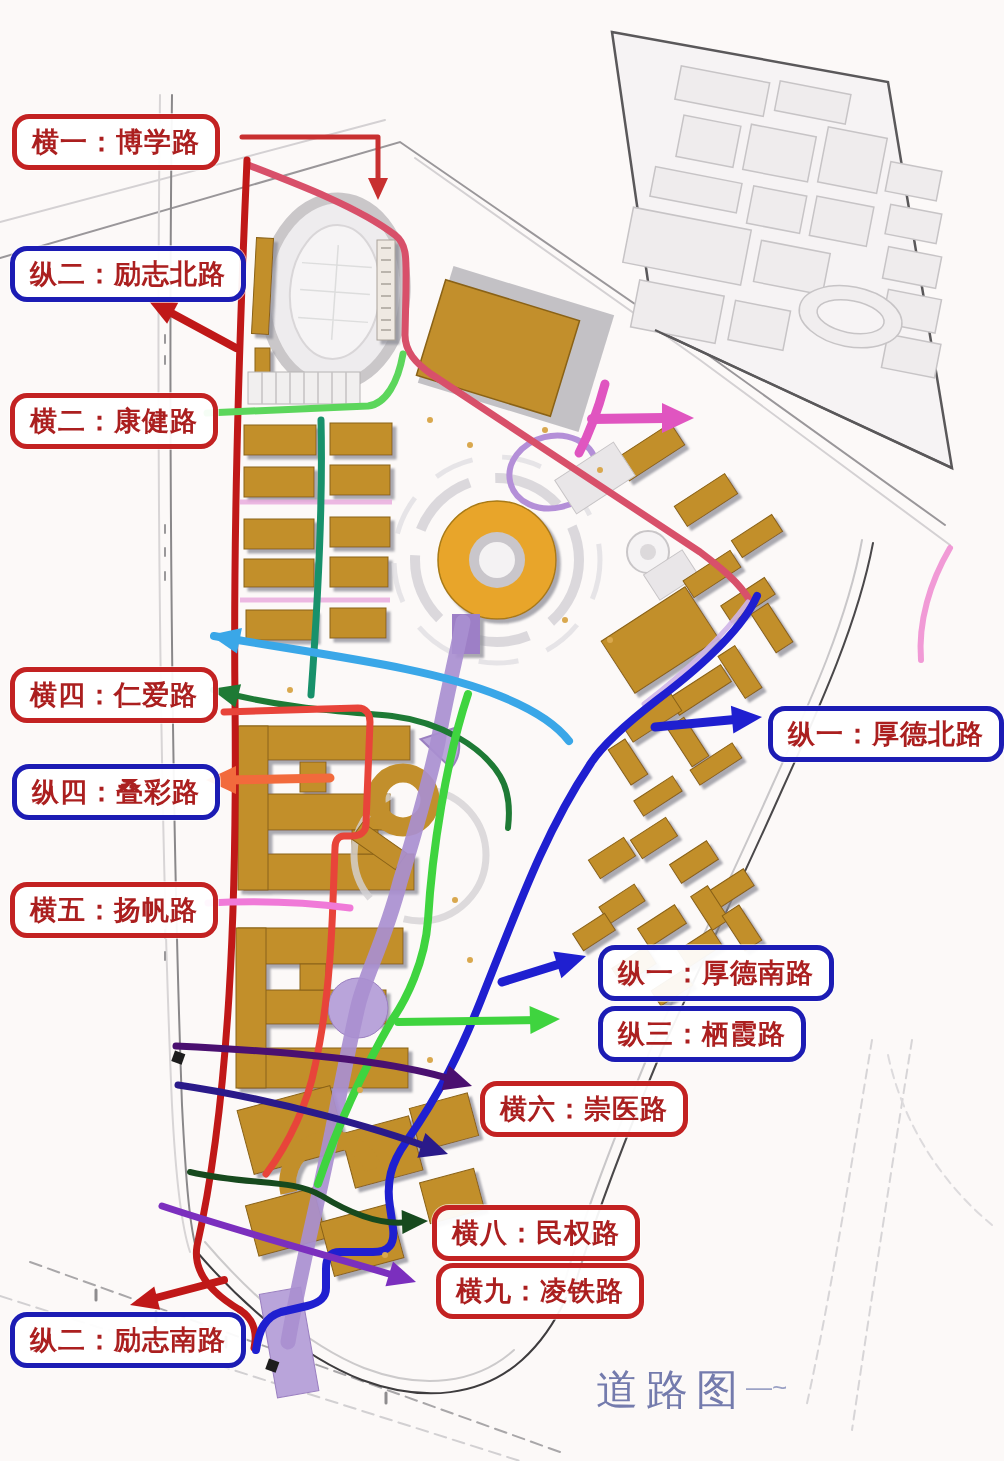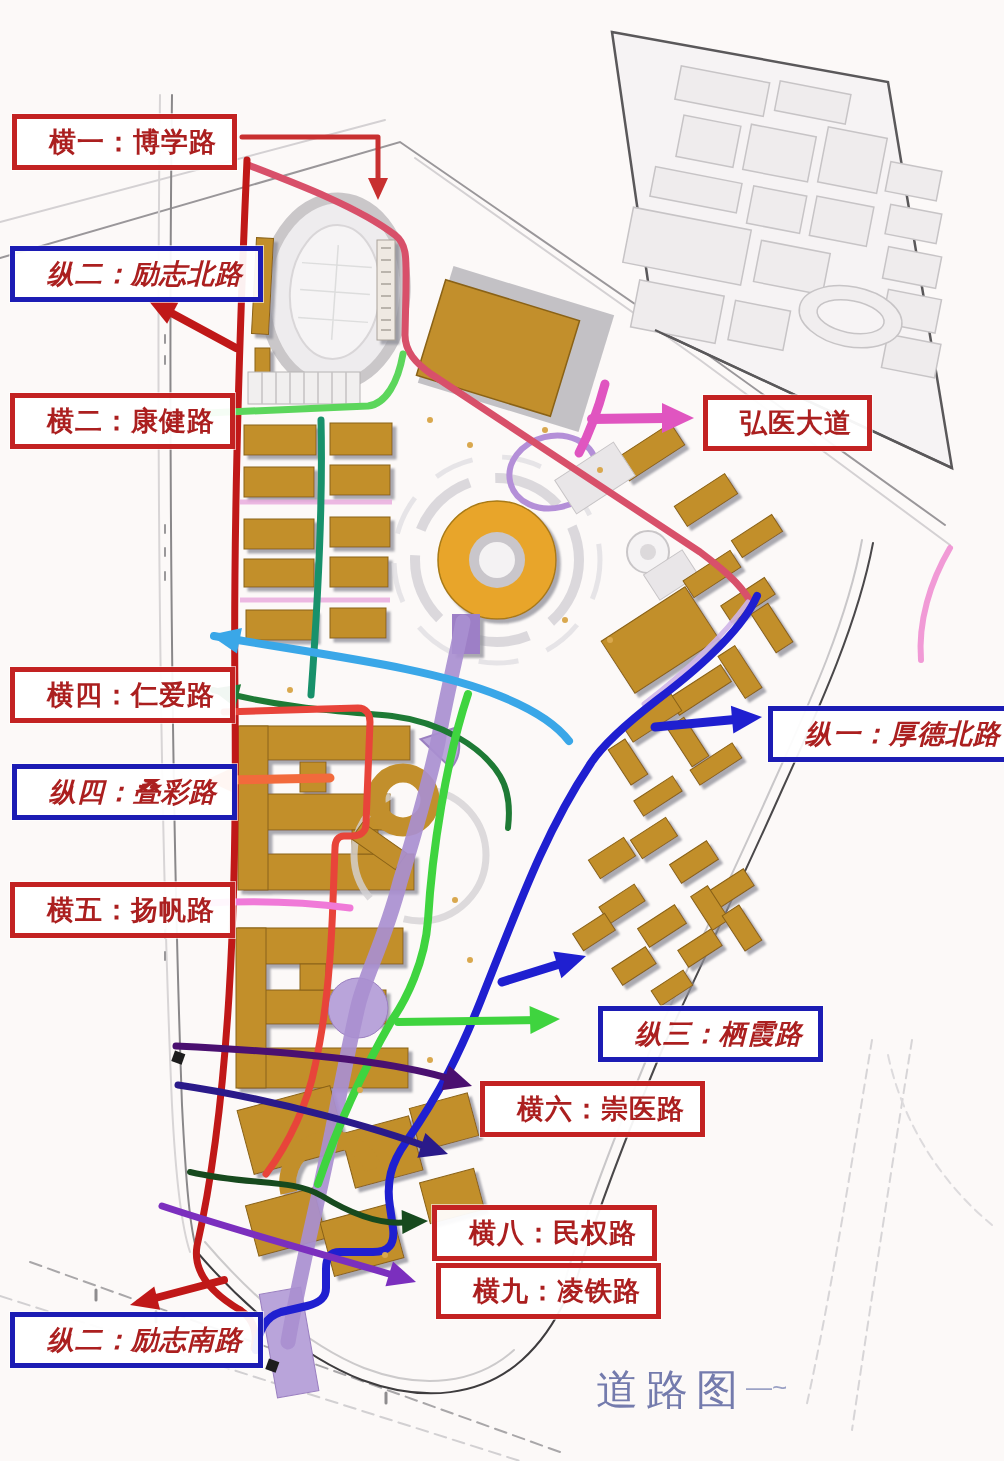--- a/index.html
+++ b/index.html
@@ -9,27 +9,28 @@
     font-family:"Liberation Sans","DejaVu Sans",sans-serif;
   }
   .stage svg{position:absolute;left:0;top:0;}
   .map-label{
     position:absolute;
     white-space:nowrap;
     background:rgba(255,255,255,0.94);
     font-weight:bold;
     font-size:27px;
     line-height:1;
-    padding:10px 15px 9px 32px;
+    padding:10px 15px 9px 15px;
     color:#ab1f1f;
     letter-spacing:1px;
     box-shadow:0 0 0 1px rgba(255,255,255,0.6);
+    border-radius:17px;
   }
   .map-label.red{border:5px solid #c32222;}
-  .map-label.blue{border:5px solid #1c1cb4;font-style:italic;}
+  .map-label.blue{border:5px solid #1c1cb4;}
   .map-title{
     position:absolute;
     font-size:42px;
     font-weight:500;
     color:#5d66a0;
     letter-spacing:8px;
     opacity:0.85;
   }
   .map-title .tail{
     display:inline-block;
@@ -325,25 +326,25 @@
         <circle cx="360" cy="1090" r="3"></circle>
     <circle cx="290" cy="690" r="3"></circle>
         <circle cx="430" cy="1060" r="3"></circle>
         <circle cx="385" cy="1255" r="3"></circle>
   </g>
 </svg>
 
   <div class="map-label red" style="left:12px;  top:114px;">横一：博学路</div>
   <div class="map-label blue" style="left:10px;  top:246px;">纵二：励志北路</div>
   <div class="map-label red" style="left:10px;  top:393px;">横二：康健路</div>
-  <div class="map-label red" style="left:703px; top:395px;">弘医大道</div>
   <div class="map-label red" style="left:10px;  top:667px;">横四：仁爱路</div>
   <div class="map-label blue" style="left:768px; top:706px;">纵一：厚德北路</div>
   <div class="map-label blue" style="left:12px;  top:764px;">纵四：叠彩路</div>
   <div class="map-label red" style="left:10px;  top:882px;">横五：扬帆路</div>
+  <div class="map-label blue" style="left:598px; top:945px;">纵一：厚德南路</div>
   <div class="map-label blue" style="left:566px; top:1006px;margin-left:32px;">纵三：栖霞路</div>
   <div class="map-label red" style="left:480px; top:1081px;">横六：崇医路</div>
   <div class="map-label red" style="left:432px; top:1205px;">横八：民权路</div>
   <div class="map-label red" style="left:420px; top:1263px;margin-left:16px;">横九：凌铁路</div>
   <div class="map-label blue" style="left:10px;  top:1312px;">纵二：励志南路</div>
 
   <div class="map-title" style="left:596px; top:1362px;">
     <span>道路图</span><span class="tail">—~</span>
   </div>
 

